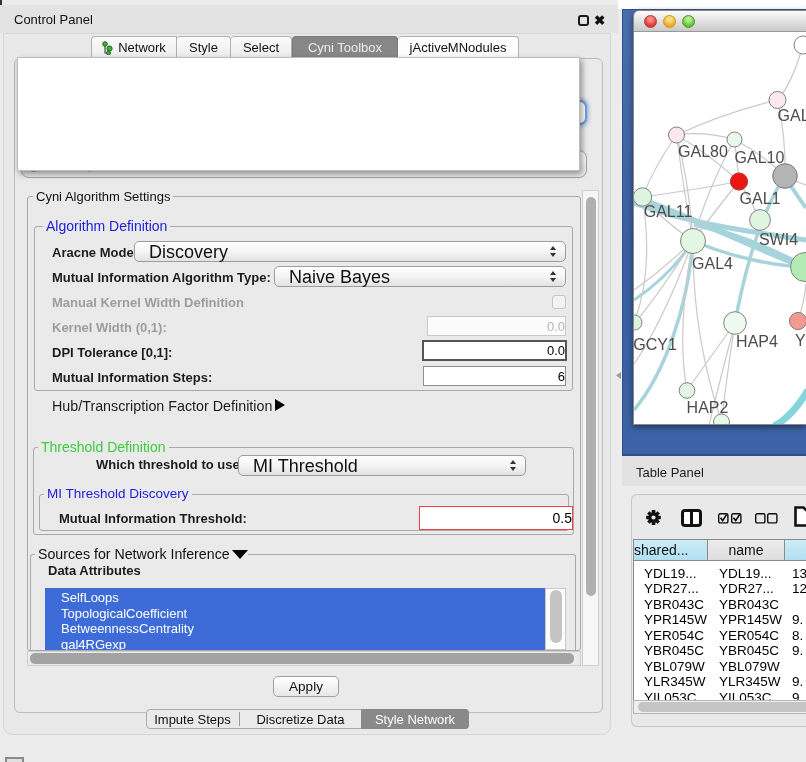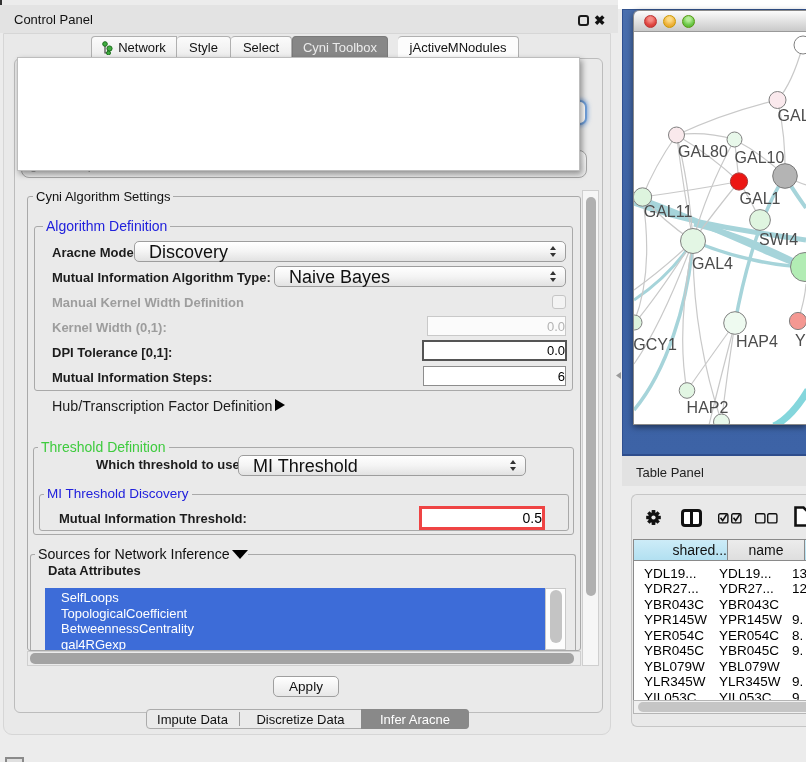--- a/index.html
+++ b/index.html
@@ -32,21 +32,21 @@
 <div class="tab" style="left:91px;width:86px;border-radius:4px 0 0 0;">
 <svg width="12" height="14" viewBox="0 0 12 14" style="margin-right:4px;">
       <path d="M3,4 V12 H6 M6,12 V9" fill="none" stroke="#4a4a4a" stroke-width="1.2"></path>
       <circle cx="3" cy="3" r="2.3" fill="#3fae3f" stroke="#1d6e1d"></circle>
       <circle cx="7.5" cy="7.5" r="2.6" fill="#3fae3f" stroke="#1d6e1d"></circle>
       <circle cx="6.5" cy="12" r="2" fill="#3fae3f" stroke="#1d6e1d"></circle>
     </svg>
 Network</div>
 <div class="tab" style="left:177px;width:54px;border-left:none;">Style</div>
 <div class="tab" style="left:231px;width:61px;border-left:none;">Select</div>
-<div class="tab" style="left:292px;width:96px;background:#878787;color:#ebebeb;border-color:#7a7a7a;">Cyni Toolbox</div>
+<div class="tab" style="left:292px;width:106px;background:#878787;color:#ebebeb;border-color:#7a7a7a;">Cyni Toolbox</div>
 <div class="tab" style="left:398px;width:121px;background:#fcfcfc;border-left:none;">jActiveMNodules</div>
 
 <div class="abs" style="left:14px;top:58px;width:589px;height:655px;background:#eaeaea;border:1px solid #bcbcbc;border-radius:6px;"></div>
 
 <div class="abs" style="left:36px;top:100px;width:551px;height:25px;background:#fff;border:2px solid #6f9ed8;border-radius:7px;box-shadow:0 0 4px 1px rgba(98,148,215,.75);"></div>
 
 <div class="abs" style="left:21px;top:150px;width:566px;height:28px;background:linear-gradient(#fdfdfd,#e9e9e9);border:1px solid #a6a6a6;border-radius:8px;overflow:hidden;">
 <div class="abs" style="left:8px;top:6px;font-size:13px;color:#9a9a9a;">gal4RGexp</div>
   </div>
 
@@ -94,40 +94,40 @@
 <div class="combo" style="left:238px;top:455px;width:288px;height:21px;">
     <div class="txt">MI Threshold</div>
     <i class="up"></i>
     <i class="dn"></i>
   </div>
 
 <div class="group" style="left:39px;top:494px;width:530px;height:37px;">
 <div class="legend" style="left:4px;top:-8px;color:#2121dc;font-size:13.5px;">MI Threshold Discovery</div>
 </div>
 <div class="lbl" style="left:48px;top:511px;">Mutual Information Threshold:</div>
-<div class="field" style="left:419px;top:506px;width:126px;height:24px;border:3px solid #ef4444;font-size:14px;">0.5</div>
+<div class="field" style="left:419px;top:506px;width:154px;height:24px;border:1px solid #ef4444;font-size:14px;">0.5</div>
 
 <div class="group" style="left:30px;top:554px;width:546px;height:97px;border-bottom:none;border-radius:3px 3px 0 0;">
 <div class="legend" style="left:4px;top:-8px;font-size:14.2px;">Sources for Network Inference &nbsp;&nbsp;&nbsp;</div>
 </div>
 <div class="abs" style="left:232px;top:550px;width:0;height:0;border-left:8px solid transparent;border-right:8px solid transparent;border-top:9px solid #000;"></div>
 <div class="lbl" style="left:37px;top:563px;">Data Attributes</div>
 <div class="abs" style="left:45px;top:588px;width:500px;height:62px;background:#3d6cd8;overflow:hidden;">
 <div style="font-size:13px;color:#fff;padding-left:16px;line-height:15.7px;padding-top:2px;">SelfLoops<br>TopologicalCoefficient<br>BetweennessCentrality<br>gal4RGexp</div>
   </div>
 <div class="abs" style="left:545px;top:588px;width:21px;height:62px;background:#fdfdfd;border:1px solid #c9c9c9;"></div>
 <div class="abs" style="left:550px;top:590px;width:12px;height:53px;background:#c4c4c4;border-radius:6px;"></div>
 
 <div class="abs" style="left:273px;top:676px;width:66px;height:21px;background:linear-gradient(#ffffff,#e7e7e7);border:1px solid #9f9f9f;border-radius:5px;font-size:13.5px;color:#111;display:flex;align-items:center;justify-content:center;">Apply</div>
 
 <div class="abs" style="left:146px;top:709px;width:323px;height:20px;border:1px solid #ababab;border-radius:4px;background:#eaeaea;"></div>
-<div class="btab" style="left:146px;width:93px;">Impute Data</div>
+<div class="btab" style="left:146px;width:93px;">Impute Steps</div>
 <div class="abs" style="left:239px;top:712px;width:1px;height:14px;background:#9a9a9a;"></div>
 <div class="btab" style="left:240px;width:121px;">Discretize Data</div>
-<div class="btab" style="left:361px;width:108px;background:#898989;color:#fff;border-radius:0 4px 4px 0;">Infer Aracne</div>
+<div class="btab" style="left:361px;width:108px;background:#898989;color:#fff;border-radius:0 4px 4px 0;">Style Network</div>
 
 <div class="abs" style="left:5px;top:757px;width:19px;height:10px;background:#e0e0e0;border:2px solid #8a8a8a;"></div>
 
 <div class="abs" style="left:17px;top:57px;width:563px;height:114px;background:#fff;border:1px solid #bdbdbd;box-shadow:2px 3px 6px rgba(0,0,0,.4);z-index:50;">
 </div>
 
 <div class="abs" style="left:618px;top:0;width:188px;height:9px;background:#fff;"></div>
 <div class="abs" style="left:622px;top:9px;width:184px;height:447px;background:linear-gradient(#4a6fae,#3a5fa2 55%,#3d63a6);border-left:1px solid #2f4f8f;border-top:1px solid #33548f;border-bottom:2px solid #2e4d8c;"></div>
 
 <div class="abs" style="left:616px;top:372px;width:5px;height:7px;background:#9a9a9a;clip-path:polygon(100% 0,0 50%,100% 100%);"></div>
@@ -244,21 +244,21 @@
     <g fill="none" stroke="#111" stroke-width="1.4">
       <rect x="0.7" y="0.7" width="9.2" height="9.2" rx="1.5"></rect>
       <rect x="12.7" y="0.7" width="9.2" height="9.2" rx="1.5"></rect>
     </g>
   </svg>
 <svg class="abs" style="left:794px;top:506px;" width="12" height="23" viewBox="0 0 12 23">
     <path d="M1.5,1.5 h8 l4,4 v14 h-12 z" fill="#fff" stroke="#111" stroke-width="2.6"></path>
   </svg>
 
 <div class="abs" style="left:633px;top:539px;width:173px;height:22px;border:1px solid #8a8a8a;border-right:none;display:flex;font-size:14px;color:#111;">
-<div style="width:94px;background:linear-gradient(#cdecf8,#b2e0f1);border-right:1px solid #8a8a8a;text-align:right;line-height:20px;">shared...</div>
+<div style="width:74px;background:linear-gradient(#cdecf8,#b2e0f1);border-right:1px solid #8a8a8a;text-align:left;line-height:20px;">shared...</div>
 <div style="width:77px;background:linear-gradient(#ececec,#dedede);border-right:1px solid #8a8a8a;text-align:center;line-height:20px;">name</div>
 <div style="flex:1;background:linear-gradient(#cdecf8,#b2e0f1);text-align:center;line-height:20px;overflow:hidden;"></div>
 </div>
 <div class="abs" style="left:633px;top:561px;width:173px;height:141px;background:#fff;border-left:1px solid #8a8a8a;overflow:hidden;font-size:13.5px;color:#000;">
 <div style="position:absolute;left:10px;top:0;line-height:15.45px;padding-top:5px;">YDL19...<br>YDR27...<br>YBR043C<br>YPR145W<br>YER054C<br>YBR045C<br>YBL079W<br>YLR345W<br>YIL053C</div>
 <div style="position:absolute;left:85px;top:0;line-height:15.45px;padding-top:5px;">YDL19...<br>YDR27...<br>YBR043C<br>YPR145W<br>YER054C<br>YBR045C<br>YBL079W<br>YLR345W<br>YIL053C</div>
 <div style="position:absolute;left:158px;top:0;line-height:15.45px;padding-top:5px;">13<br>12<br>&nbsp;<br>9.<br>8.<br>9.<br>&nbsp;<br>9.<br>9.</div>
 </div>
 <div class="abs" style="left:633px;top:700px;width:173px;height:14px;background:#f0f0f0;border:1px solid #b5b5b5;border-right:none;"></div>
 <div class="abs" style="left:638px;top:702px;width:168px;height:10px;background:#c5c5c5;border-radius:5px 0 0 5px;"></div>

